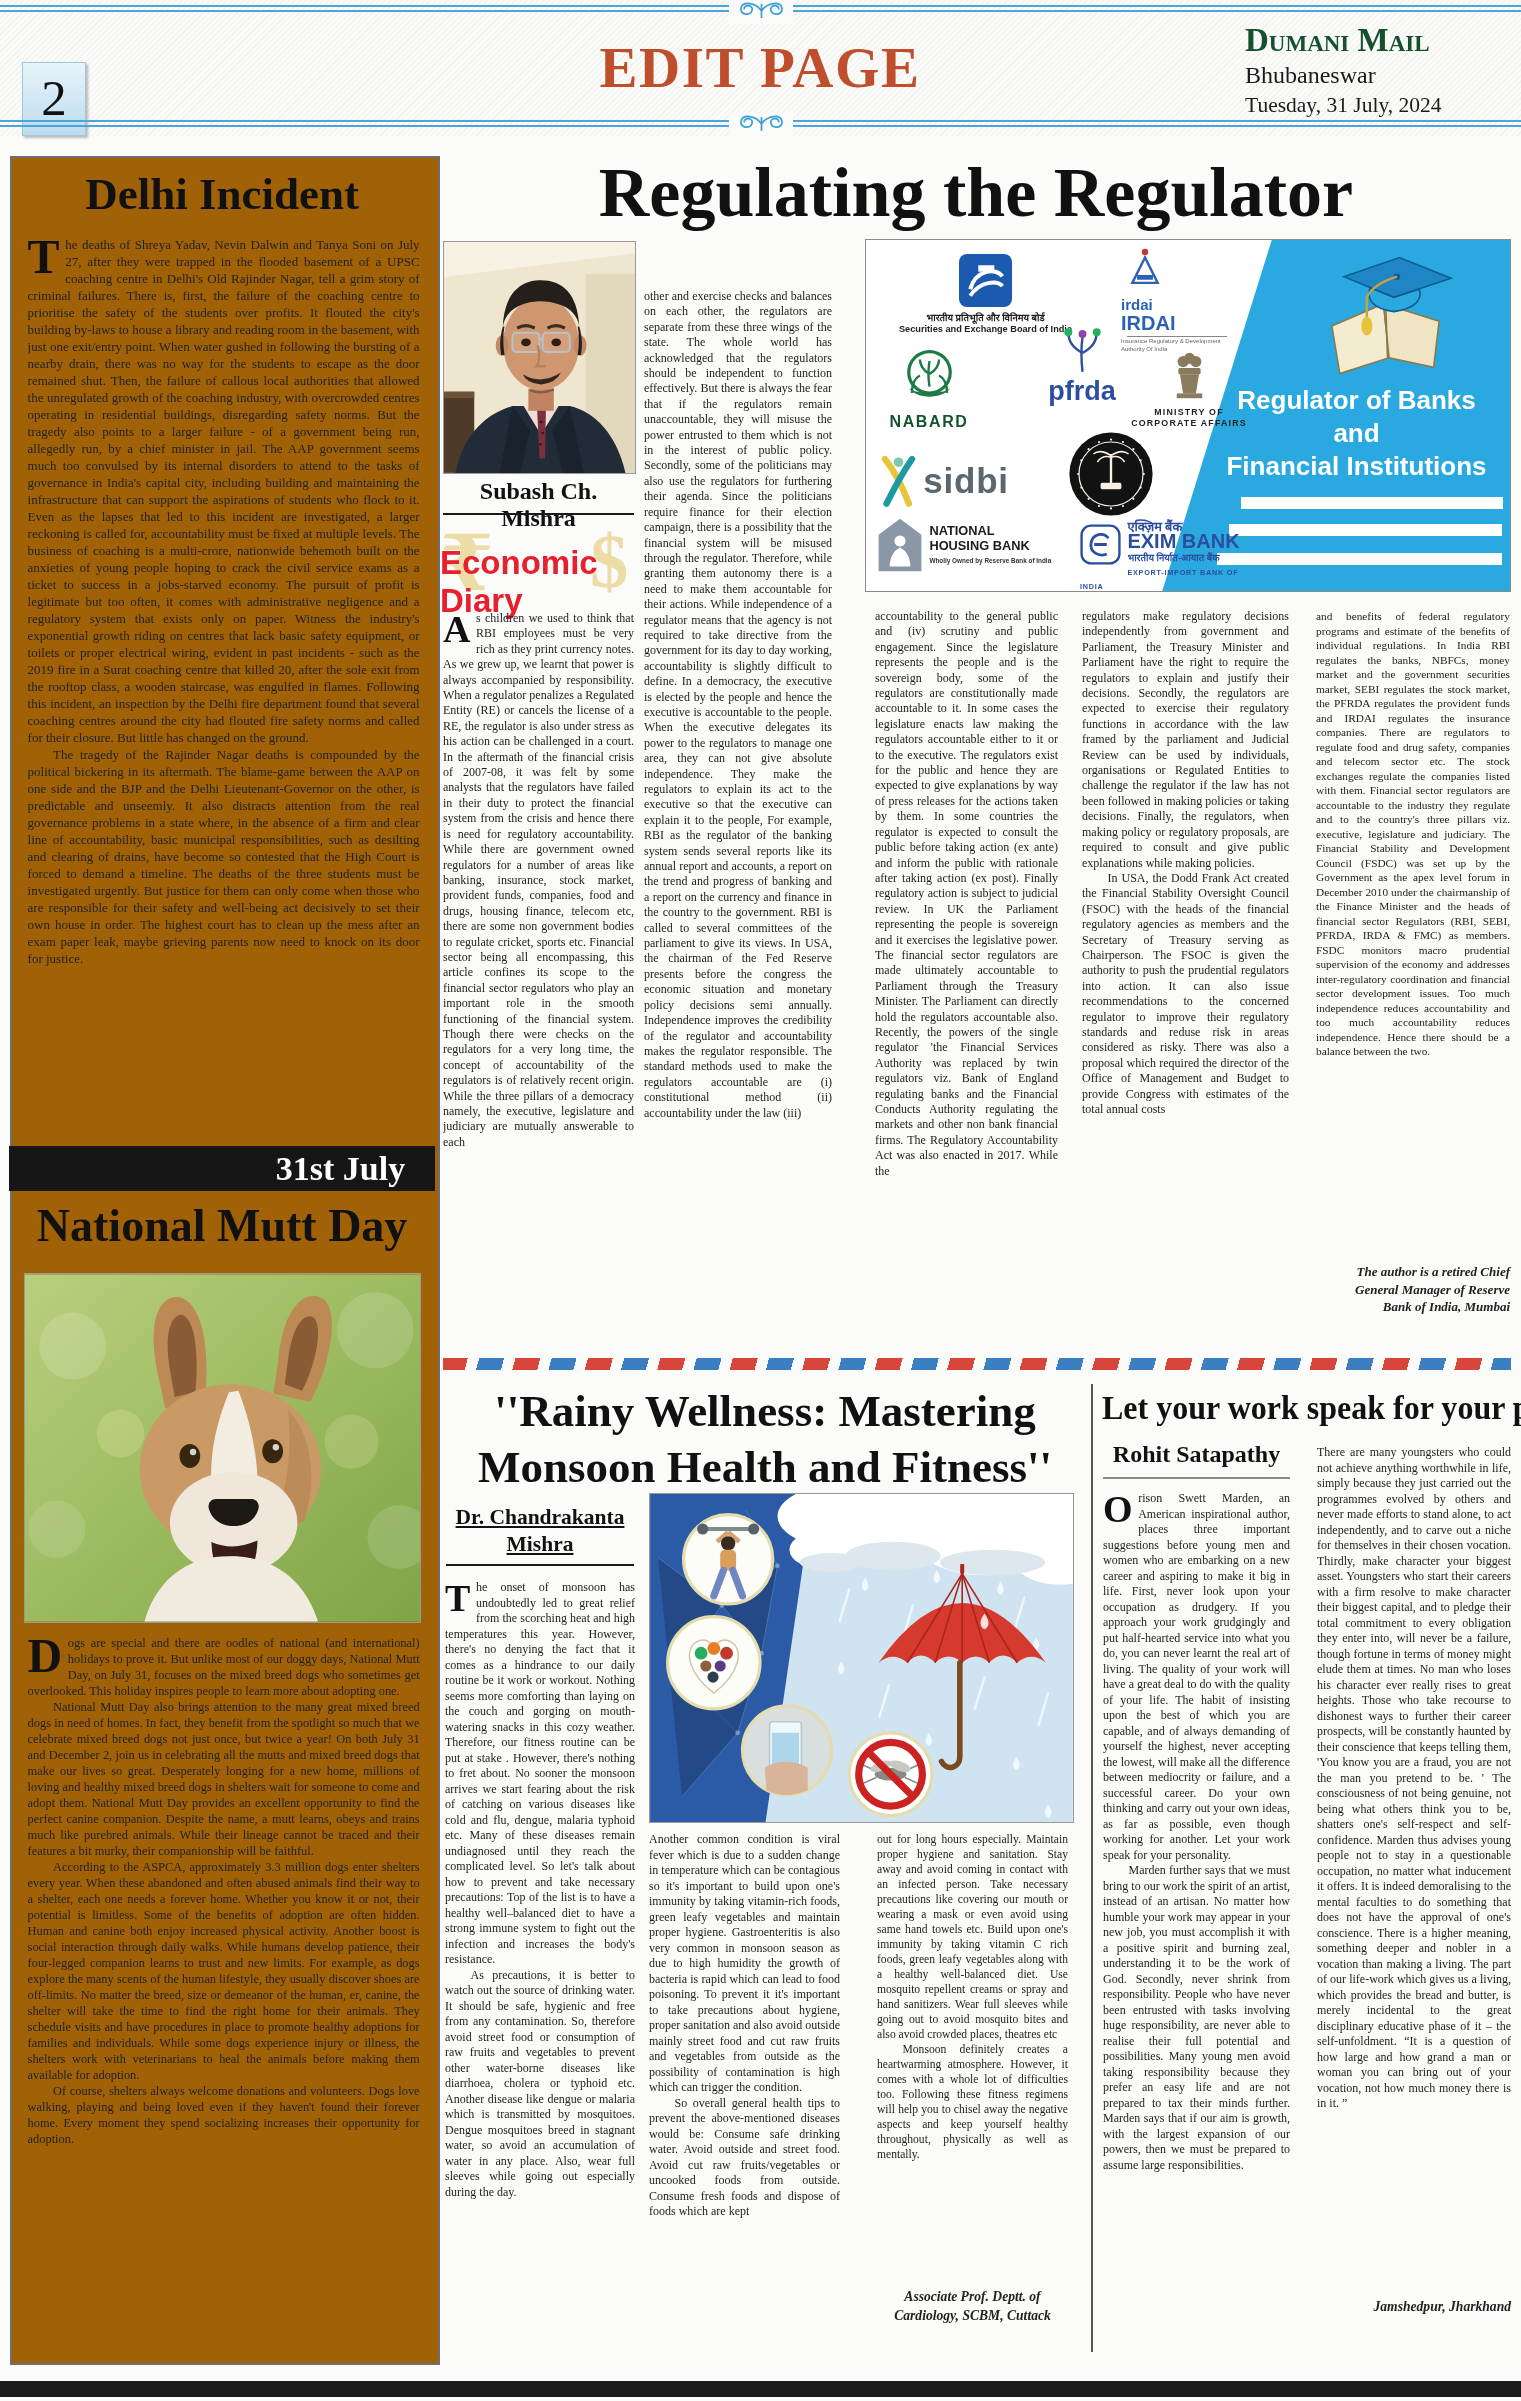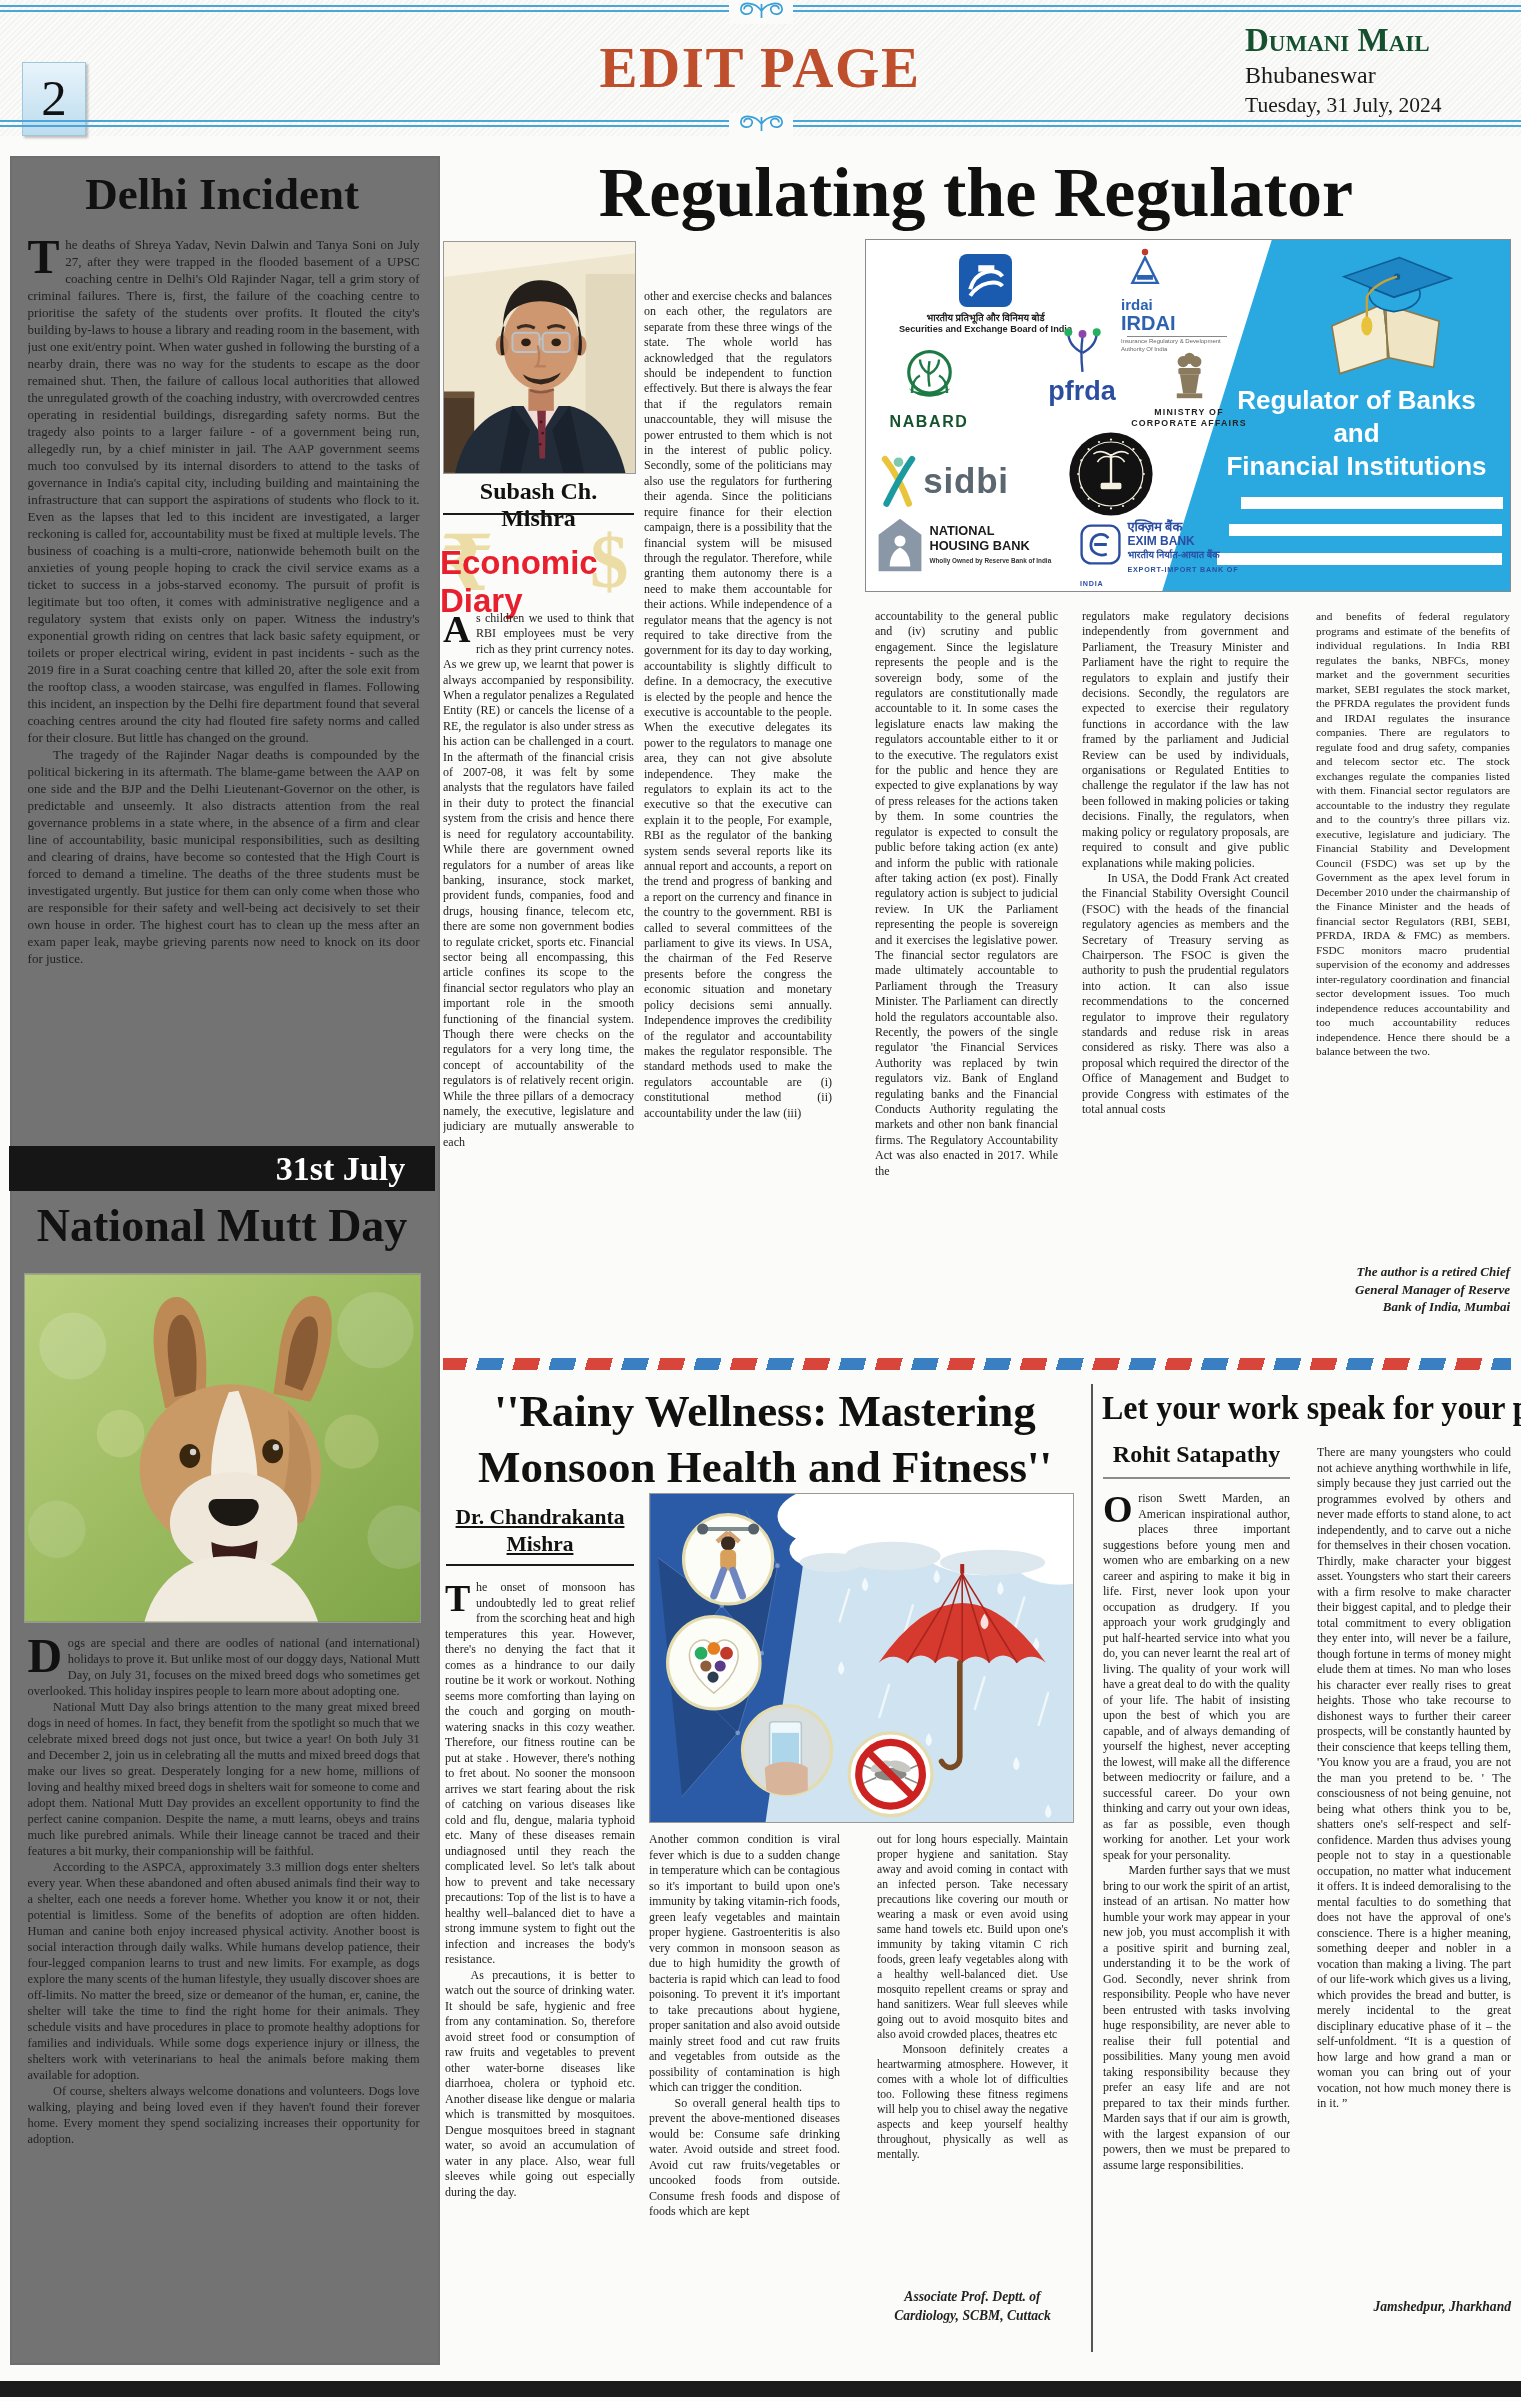--- a/index.html
+++ b/index.html
@@ -48,21 +48,21 @@
   </div>
 
   <div class="abs blue-line" style="left:0;top:120px;width:1521px;"></div>
   <div class="abs blue-line" style="left:0;top:125px;width:1521px;"></div>
   <div class="abs" style="left:729px;top:113px;width:64px;height:24px;background:#fbfbf9;text-align:center;">
     <svg width="61" height="22" viewBox="0 0 76 28">
         <path d="M38 14 C30 2 14 2 12 10 C10 19 24 21 26 13 C28 6 15 5 16 12 M38 14 C46 2 62 2 64 10 C66 19 52 21 50 13 C48 6 61 5 60 12 M38 5 L38 23" stroke="#3a9fd8" fill="none" stroke-width="2.2"></path>
       </svg>
   </div>
 
-  <div class="abs" style="left:9.6px;top:156px;width:426px;height:2205px;border:2.4px solid #6e6e6e;background:#737373;">
+  <div class="abs" style="left:9.6px;top:156px;width:426px;height:2205px;border:2.4px solid #6e6e6e;background:#a16207;">
 
     <div class="abs headline" style="left:0;top:9.6px;width:421px;font-size:45px;">Delhi Incident</div>
 
     <div class="abs body-text" style="left:16px;top:78px;width:392px;height:904px;font-size:13px;line-height:17px;">
       <div class="para">
         <span class="dropcap dc-big">T</span><span>he deaths of Shreya Yadav, Nevin Dalwin and Tanya Soni on July 27, after they were trapped in the flooded basement of a UPSC coaching centre in Delhi's Old Rajinder Nagar, tell a grim story of criminal failures. There is, first, the failure of the coaching centre to prioritise the safety of the students over profits. It flouted the city's building by-laws to house a library and reading room in the basement, with just one exit/entry point. When water gushed in following the bursting of a nearby drain, there was no way for the students to escape as the door remained shut. Then, the failure of callous local authorities that allowed the unregulated growth of the coaching industry, with overcrowded centres operating in residential buildings, disregarding safety norms. But the tragedy also points to a larger failure - of a government being run, allegedly run, by a chief minister in jail. The AAP government seems much too convulsed by its internal disorders to attend to the tasks of governance in India's capital city, including building and maintaining the infrastructure that can support the aspirations of students who flock to it. Even as the lapses that led to this incident are investigated, a larger reckoning is called for, accountability must be fixed at multiple levels. The business of coaching is a multi-crore, nationwide behemoth built on the anxieties of young people hoping to crack the civil service exams as a ticket to success in a jobs-starved economy. The pursuit of profit is legitimate but too often, it comes with administrative negligence and a regulatory system that exists only on paper. Witness the industry's exponential growth riding on centres that lack basic safety equipment, or toilets or proper electrical wiring, evident in past incidents - such as the 2019 fire in a Surat coaching centre that killed 20, after the sole exit from the rooftop class, a wooden staircase, was engulfed in flames. Following this incident, an inspection by the Delhi fire department found that several coaching centres around the city had flouted fire safety norms and called for their closure. But little has changed on the ground.</span>
       </div>
       <div class="para indent">The tragedy of the Rajinder Nagar deaths is compounded by the political bickering in its aftermath. The blame-game between the AAP on one side and the BJP and the Delhi Lieutenant-Governor on the other, is predictable and unseemly. It also distracts attention from the real governance problems in a state where, in the absence of a firm and clear line of accountability, basic municipal responsibilities, such as desilting and clearing of drains, have become so contested that the High Court is forced to demand a timeline. The deaths of the three students must be investigated urgently. But justice for them can only come when those who are responsible for their safety and well-being act decisively to set their own house in order. The highest court has to clean up the mess after an exam paper leak, maybe grieving parents now need to knock on its door for justice.</div>
     </div>
 
@@ -309,21 +309,21 @@
       </div>
     </div>
 
     <div class="abs" style="left:214px;top:281px;width:183px;">
       <svg width="41" height="41" viewBox="0 0 52 52" style="float:left;margin-right:6.4px;margin-top:3.2px;">
           <rect x="2" y="2" width="48" height="48" rx="12" fill="none" stroke="#2b4ea0" stroke-width="3"></rect>
           <path d="M36,18 C30,10 16,12 14,24 C12,36 24,42 34,38 M18,26 L34,26" stroke="#2b4ea0" stroke-width="3.5" fill="none"></path>
         </svg>
       <div style="line-height:13.6px;">
         <span style="font-size:12.8px;font-weight:bold;color:#2b4ea0;">एक्ज़िम बैंक</span><br>
-        <span class="sans" style="font-size:12px;font-weight:bold;color:#2b4ea0;">EXIM BANK</span><br>
+        <span class="sans" style="font-size:20px;font-weight:bold;color:#2b4ea0;">EXIM BANK</span><br>
         <span style="font-size:9.6px;font-weight:bold;color:#2b4ea0;">भारतीय  निर्यात-आयात  बैंक</span><br>
         <span class="sans" style="font-size:7.2px;font-weight:bold;color:#2b4ea0;letter-spacing:0.8px;">EXPORT-IMPORT  BANK  OF  INDIA</span>
       </div>
     </div>
   </div>
 
   <div class="abs body-text" style="left:875px;top:609px;width:183px;height:737px;font-size:12px;line-height:15.4px;">accountability to the general public and (iv) scrutiny and public engagement.  Since the legislature represents the people and is the sovereign body, some of the regulators are constitutionally made accountable to it.  In some cases the legislature enacts law making the regulators accountable either to it or to the executive. The regulators exist for the public and hence they are expected to give explanations by way of press releases for the actions taken by them. In some countries the regulator is expected to consult the public before taking action (ex ante) and inform the public with rationale after taking action (ex post). Finally regulatory action is subject to judicial review. In UK the Parliament representing the people is sovereign and it exercises the legislative power. The financial sector regulators are made ultimately accountable to Parliament through the Treasury Minister. The Parliament can directly hold the regulators accountable also. Recently, the powers of the single regulator 'the Financial Services Authority was replaced by twin regulators viz. Bank of England regulating banks and the Financial Conducts Authority regulating the markets and other non bank financial firms.  The Regulatory Accountability Act was also enacted in 2017. While the</div>
 
   <div class="abs body-text" style="left:1082px;top:609px;width:207px;height:737px;font-size:12px;line-height:15.4px;">
     <div class="para">regulators make regulatory decisions independently from government and Parliament, the Treasury Minister and Parliament have the right to require the regulators to explain and justify their decisions.  Secondly, the regulators are expected to exercise their regulatory functions in accordance with the law framed by the parliament and Judicial Review can be used by individuals, organisations or Regulated Entities to challenge the regulator if the law has not been followed in making policies or taking decisions. Finally, the regulators, when making policy or regulatory proposals, are required to consult and give public explanations while making policies.</div>

